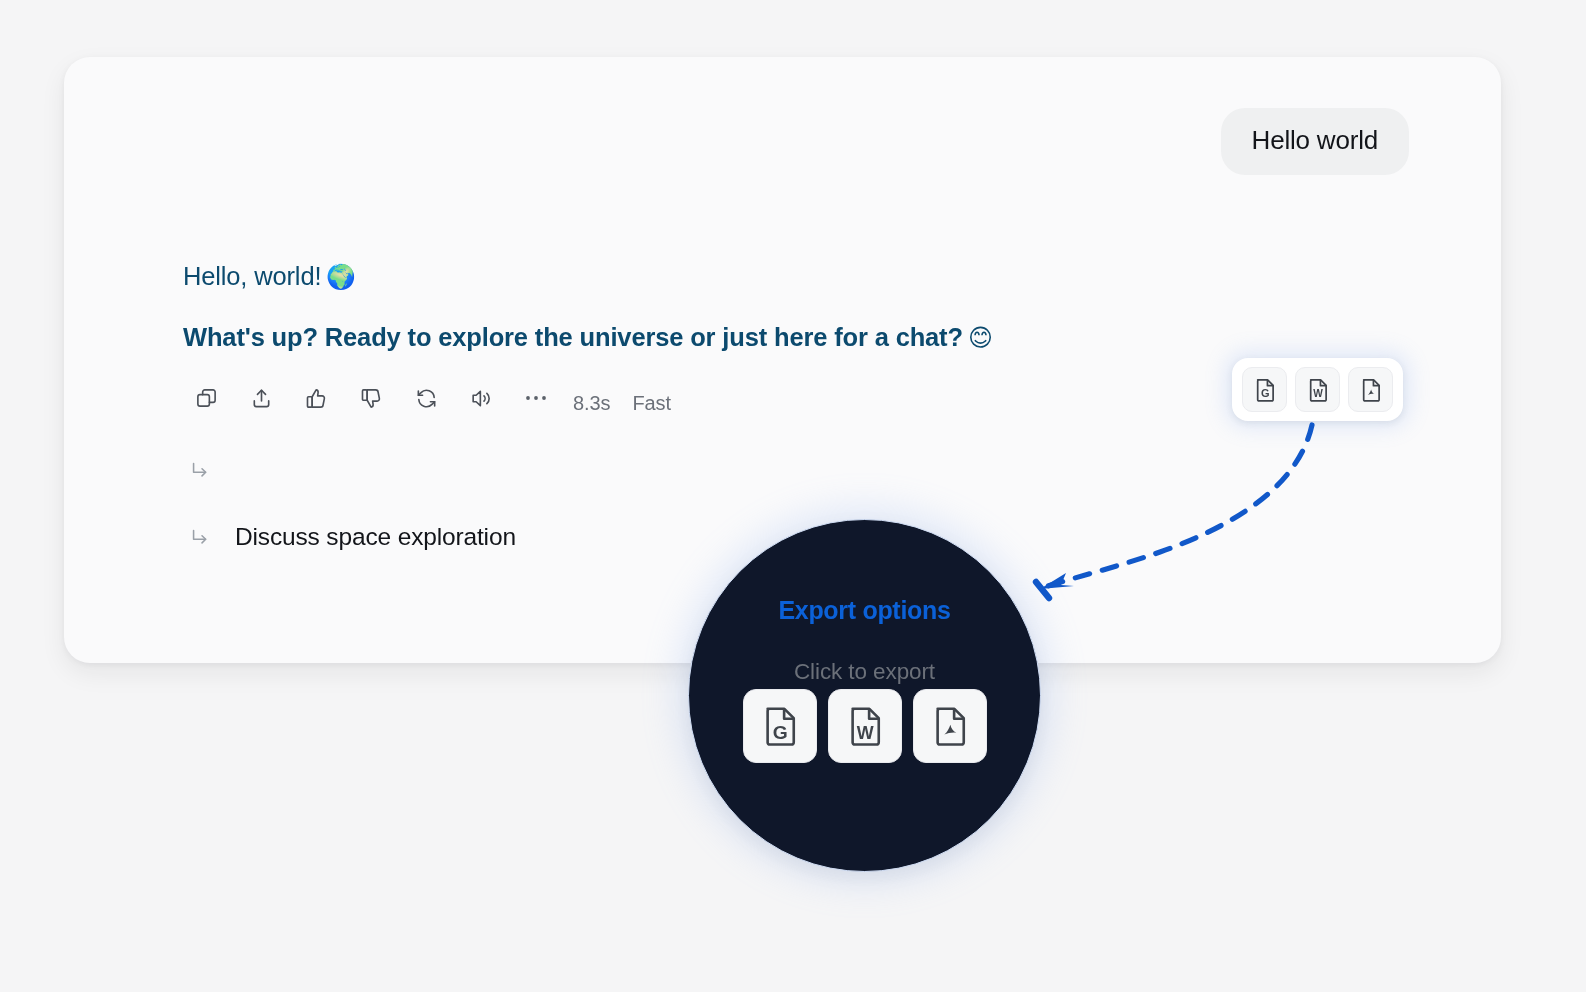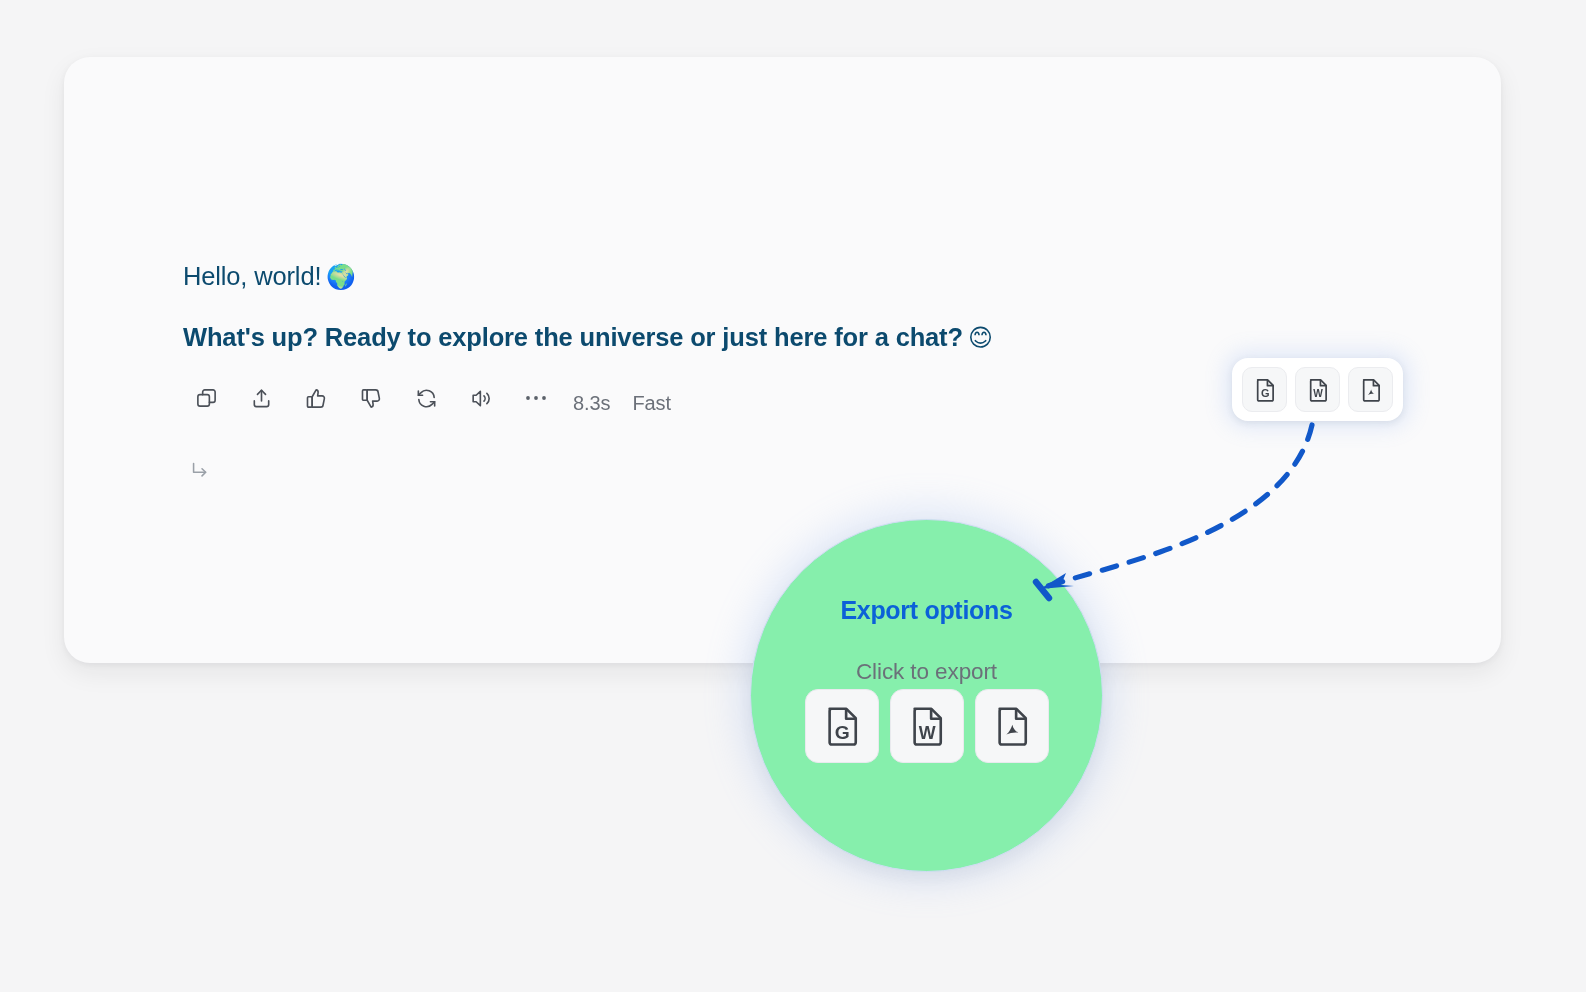--- a/index.html
+++ b/index.html
@@ -142,26 +142,26 @@
     border-radius: 10px;
     display: flex;
     align-items: center;
     justify-content: center;
     cursor: pointer;
   }
 
   
   #magnifier {
     position: absolute;
-    left: 750px;
+    left: 688px;
     top: 519px;
     width: 353px;
     height: 353px;
     border-radius: 50%;
-    background: #86efac;
+    background: #0f172a;
     border: 1.6px solid #cfdcf3;
     box-shadow: 0 0 34px 14px rgba(140,175,240,0.20),
                 0 6px 18px rgba(25,28,35,0.07);
     z-index: 5;
   }
 
   #magnifier-title {
     position: absolute;
     top: 76px;
     left: 0;
@@ -216,20 +216,23 @@
     height: 230px;
     z-index: 6;
     pointer-events: none;
   }
 </style>
 </head>
 <body>
 
 <div id="chat-card">
 
+  <div id="user-bubble">
+    <span>Hello world</span>
+  </div>
 
   <div id="assistant-block">
 
     <div class="assistant-line" id="assistant-line-1">
       <span>Hello, world!</span><span class="emoji">🌍</span>
     </div>
 
     <div class="assistant-line" id="assistant-line-2">
       <span>What's up? Ready to explore the universe or just here for a chat?</span><span class="emoji">😊</span>
     </div>
@@ -298,20 +301,29 @@
 
       <div class="suggestion">
         <span class="suggestion-arrow">
           <svg width="22" height="22" viewBox="0 0 24 24" fill="none" stroke="#9aa0a8" stroke-width="1.7" stroke-linecap="round" stroke-linejoin="round">
             <path d="M5 5v9.5h13"></path>
             <path d="M14.2 10.6l4 3.9-4 3.9"></path>
           </svg>
         </span>
       </div>
 
+      <div class="suggestion">
+        <span class="suggestion-arrow">
+          <svg width="22" height="22" viewBox="0 0 24 24" fill="none" stroke="#9aa0a8" stroke-width="1.7" stroke-linecap="round" stroke-linejoin="round">
+            <path d="M5 5v9.5h13"></path>
+            <path d="M14.2 10.6l4 3.9-4 3.9"></path>
+          </svg>
+        </span>
+        <span class="suggestion-label">Discuss space exploration</span>
+      </div>
 
     </div>
   </div>
 </div>
 
 <div id="export-toolbar">
 
   <div class="toolbar-btn">
     <svg width="26" height="26" viewBox="0 0 32 32">
       <path d="M7 3.5h12.2L26 10.3V28a1.5 1.5 0 0 1-1.5 1.5H8.5A1.5 1.5 0 0 1 7 28V5a1.5 1.5 0 0 1 1.5-1.5z" fill="none" stroke="#3f444b" stroke-width="2.1" stroke-linejoin="round"></path>

